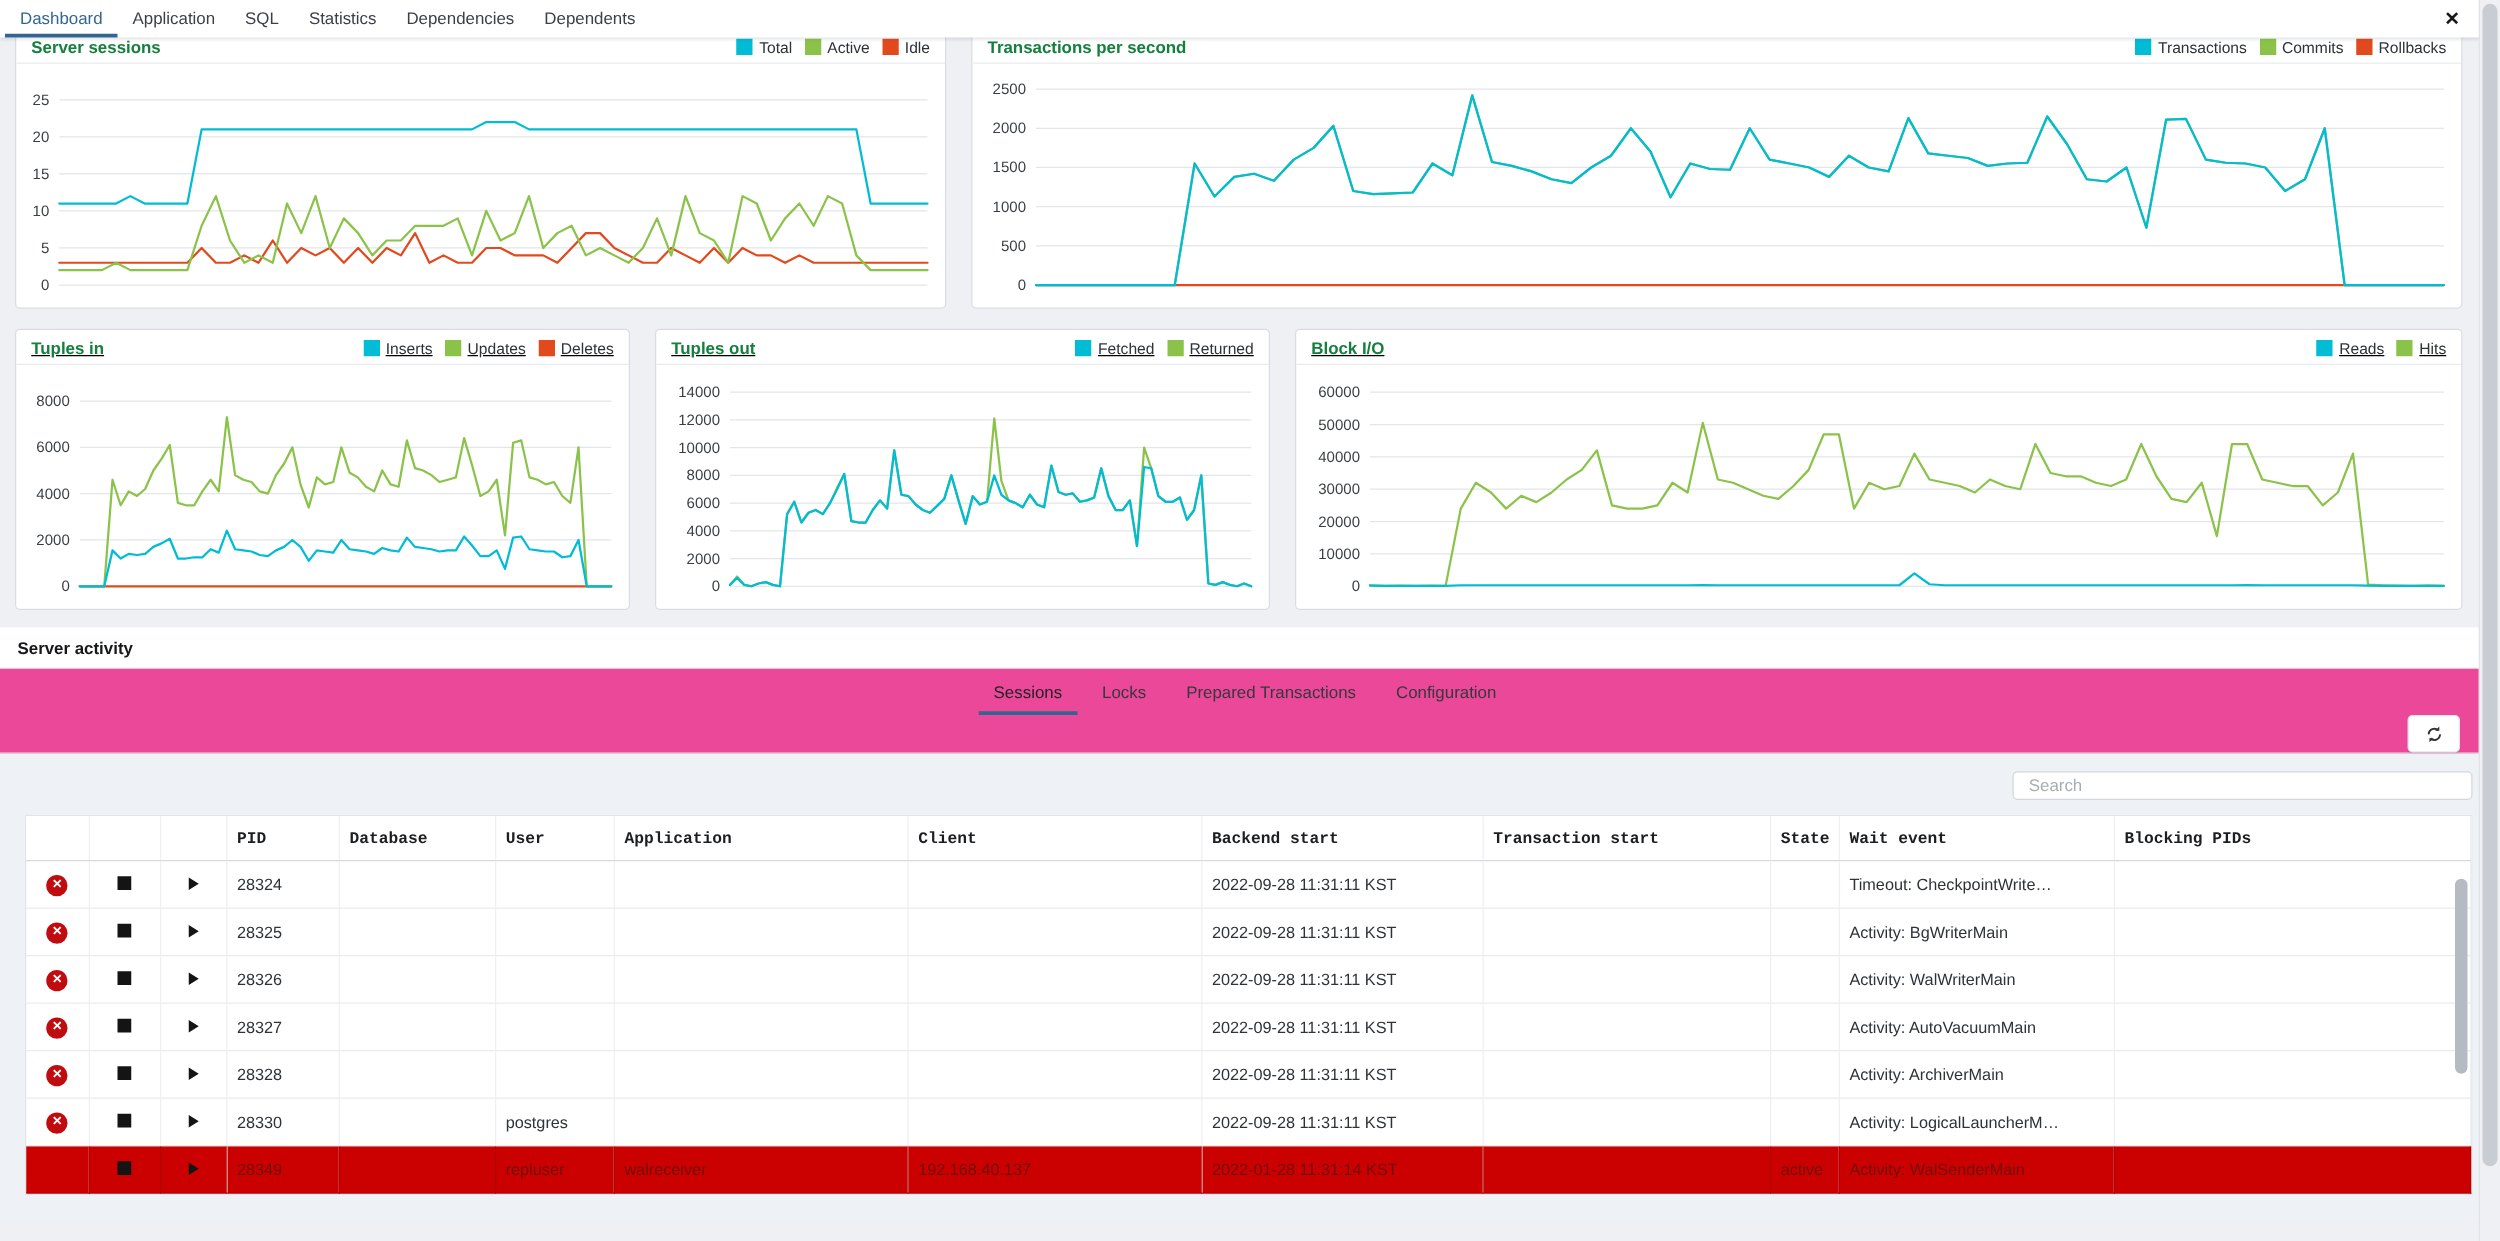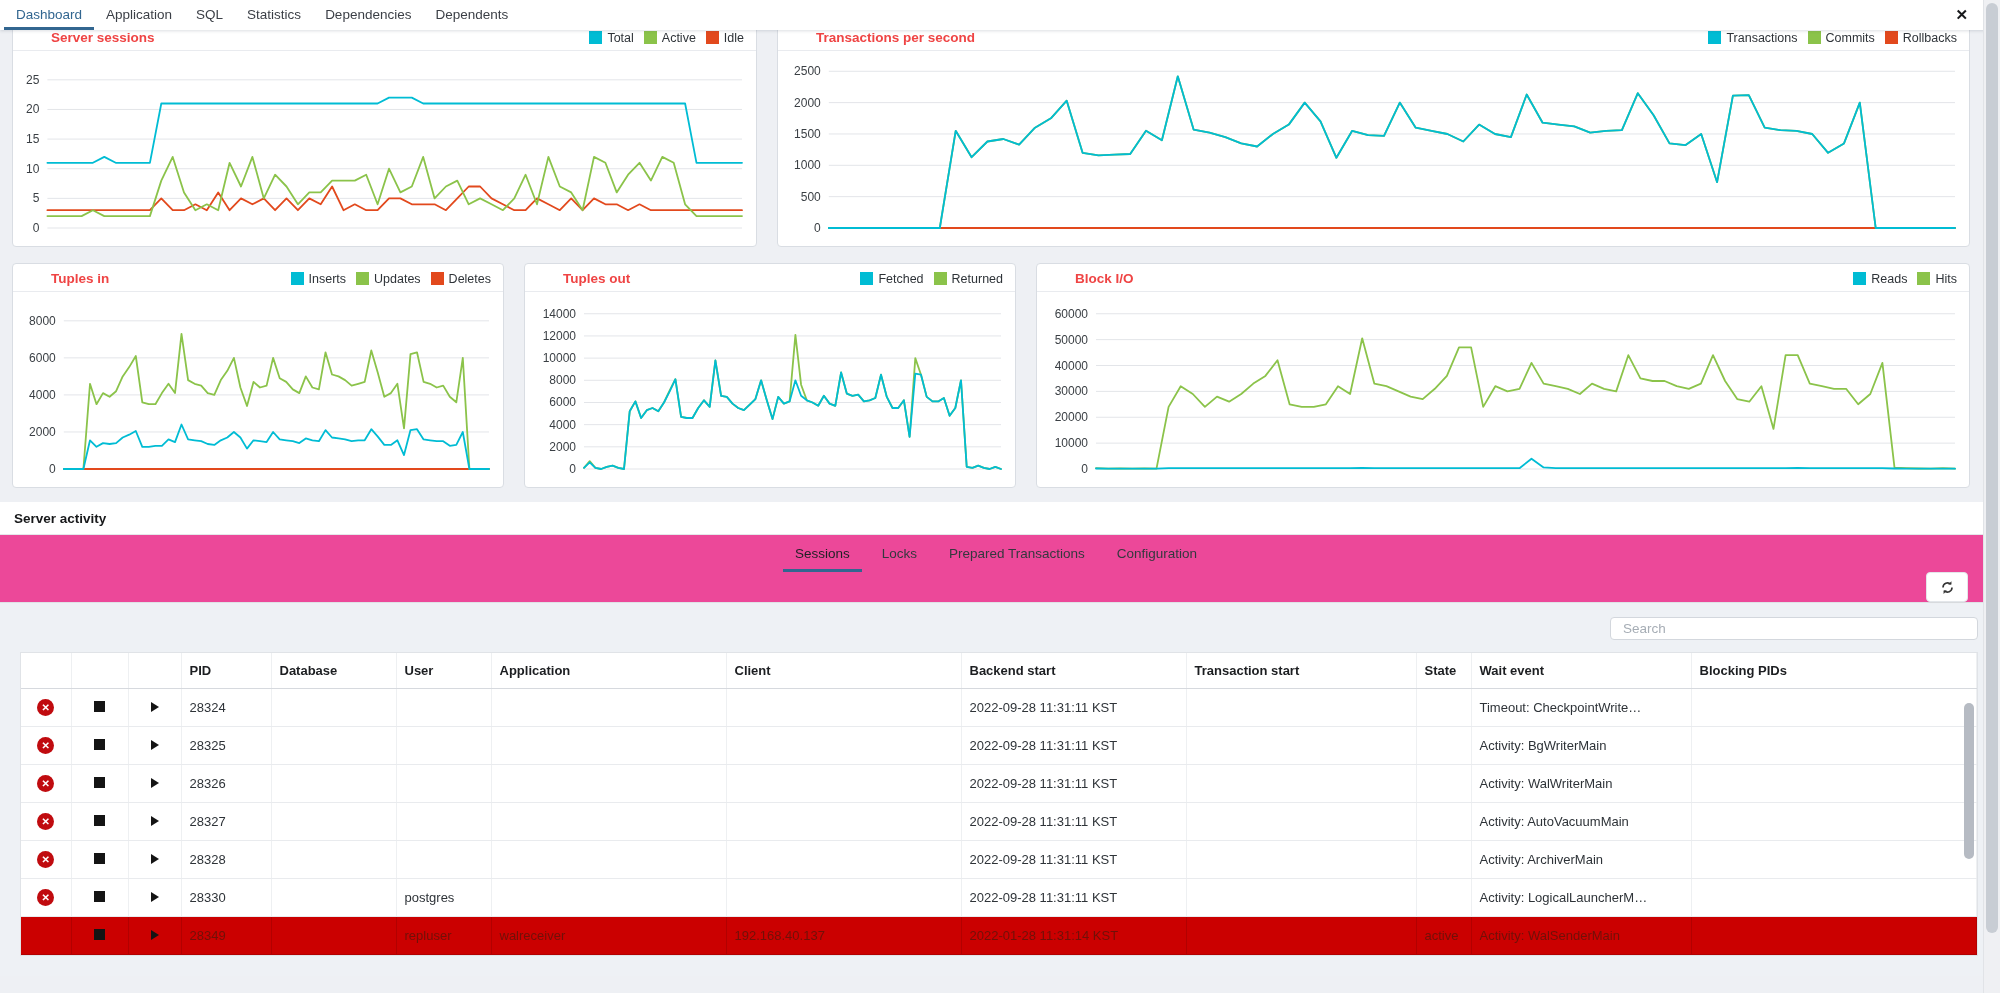--- a/index.html
+++ b/index.html
@@ -20,29 +20,29 @@
   }
   .tab.active { color:#326690; border-bottom-color:#326690; }
   .tabbar-close {
     margin-left:auto; align-self:center; font-size:15px; font-weight:bold;
     color:#17181a; padding:0 28px 0 8px; cursor:pointer;
   }
   
   .content { padding:0 30px 0 12px; position:relative; z-index:1; }
   .chart-row { display:flex; gap:20px; }
   .chart-row.first { margin-top:-8px; }
-  .chart-row.second { margin-top:16px; }
+  .chart-row.second { margin-top:16px;text-decoration:underline; }
   .panel { background:#fff; border:1px solid #d9dde3; border-radius:4px; display:flex; flex-direction:column; min-width:0; }
   .p-sessions { flex:0 0 745px; }
   .p-tps  { flex:1 1 auto; }
   .p-tin  { flex:0 0 492px; }
   .p-tout { flex:0 0 492px; }
   .p-bio  { flex:1 1 auto; }
   .panel-header { display:flex; align-items:center; padding:7px 12px 5px; }
-  .panel-title { font-weight:bold; font-size:13.5px; color:#ef4444; white-space:nowrap;margin-left:26px; }
+  .panel-title { font-weight:bold; font-size:13.5px; color:#15803d; white-space:nowrap; }
   .legend { margin-left:auto; display:flex; align-items:center; font-size:12.5px; color:#2e3338; }
   .lg-item { display:flex; align-items:center; margin-left:10px; white-space:nowrap; }
   .swatch { width:13px; height:13px; display:inline-block; margin-right:5px; }
   .panel-body { border-top:1px solid #e9ebef; height:196px; position:relative; }
   .panel-body svg { display:block; }
   
   .activity { margin-top:14px; background:#eef1f5; }
   .activity-title {
     padding:9px 14px 8px; font-weight:bold; font-size:13.5px; color:#17181a;
     background:#fff; border-bottom:1px solid #e4e7ea;
@@ -66,21 +66,21 @@
     padding:0 12px; font-size:13.5px; color:#333; background:#fff; outline:none;
     font-family:"Liberation Sans", sans-serif;
   }
   .search-input::placeholder { color:#a6adb5; }
   
   .table-wrap { position:relative; background:#fff; border:1px solid #e0e3e7; }
   table { border-collapse:collapse; table-layout:fixed; width:100%; }
   th {
     font-size:13px; font-weight:bold; text-align:left; color:#1c1e21;
     padding:10px 8px; background:#fff;
-    border-bottom:1px solid #d6d9de; border-right:1px solid #eef0f2;
+    border-bottom:1px solid #d6d9de; border-right:1px solid #eef0f2;font-family:Liberation Mono, monospace;
   }
   td {
     font-size:13px; color:#2e3338; padding:11px 8px; white-space:nowrap;
     overflow:hidden; text-overflow:ellipsis;
     border-bottom:1px solid #e9ebee; border-right:1px solid #eef0f2;
   }
   td.icon-cell { text-align:center; padding:8px 4px; }
   tr.hl td { background:#cb0000; color:#701008; border-right-color:#b20000; border-bottom-color:#b20000; }
   .icon-x {
     width:17px; height:17px; border-radius:50%; background:#c00b0f; color:#fff;

